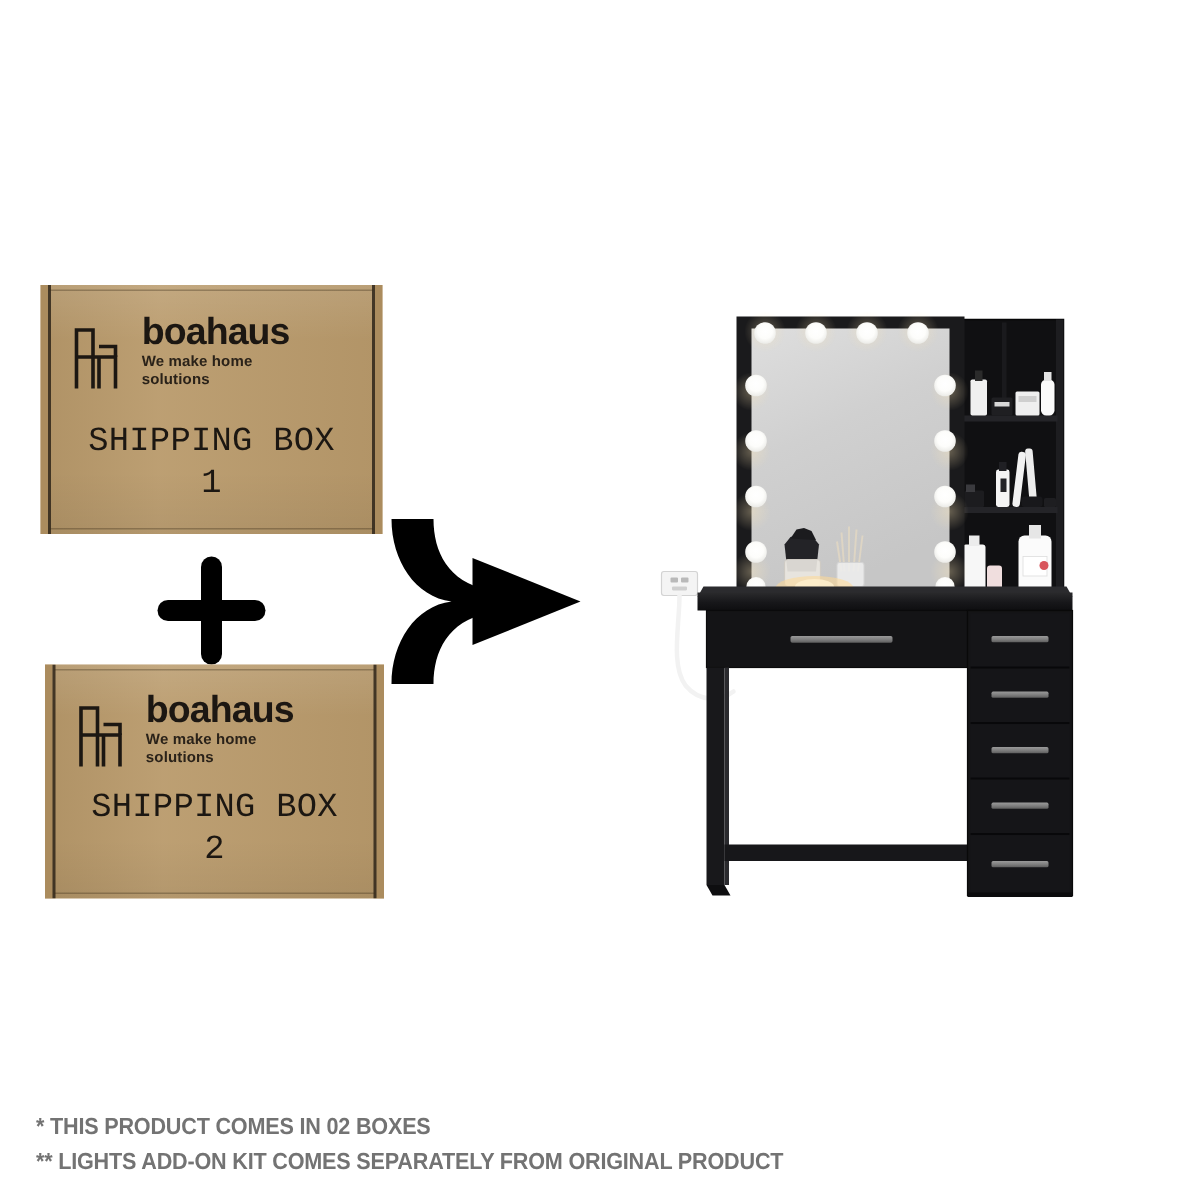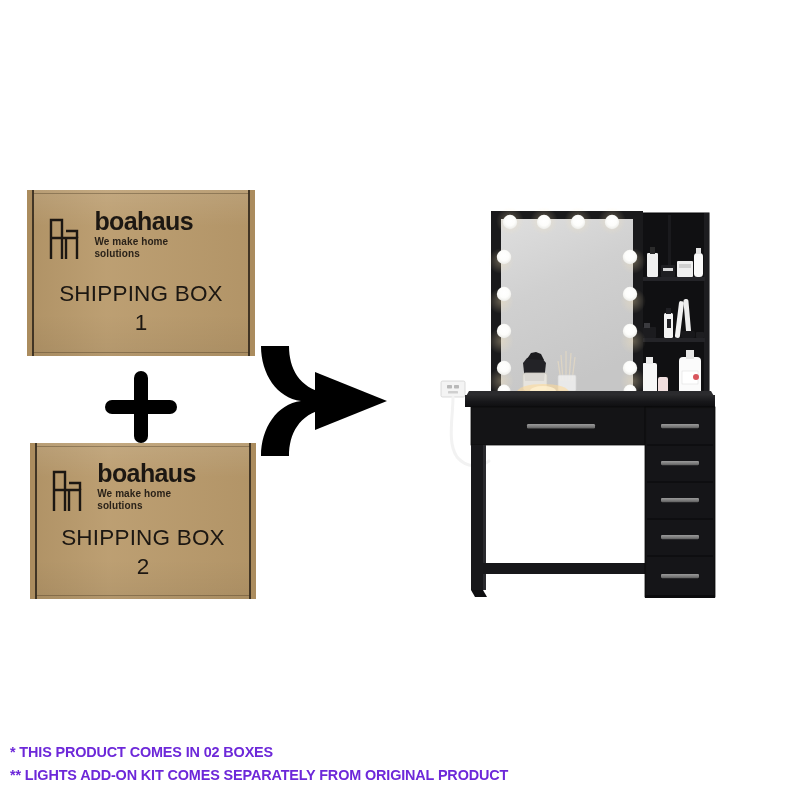--- a/index.html
+++ b/index.html
@@ -103,20 +103,21 @@
     margin-top: 2px;
     letter-spacing: .1px;
   }
 
   .box-label {
     position: absolute;
     left: 0; right: 0;
     bottom: 9%;
     text-align: center;
     color: #1c1712;
+    font-family: Liberation Mono, monospace;
   }
   .box-label .l1 {
     font-size: 22.5px;
     font-weight: 400;
     letter-spacing: .2px;
     line-height: 1.18;
   }
   .box-label .l2 {
     font-size: 22.5px;
     font-weight: 400;
@@ -152,23 +153,23 @@
   }
 
   
   .product {
     position: absolute;
   }
 
   
   .footnotes {
     position: absolute;
-    left: 10px;
+    left: 24px;
     bottom: 14px;
-    color: #6d28d9;
+    color: #737373;
   }
   .footnotes div {
     font-family: "Liberation Sans", sans-serif;
     font-size: 15.5px;
     font-weight: 700;
     letter-spacing: -0.15px;
     line-height: 1.45;
     white-space: nowrap;
     transform: scaleX(0.93);
     transform-origin: left center;

